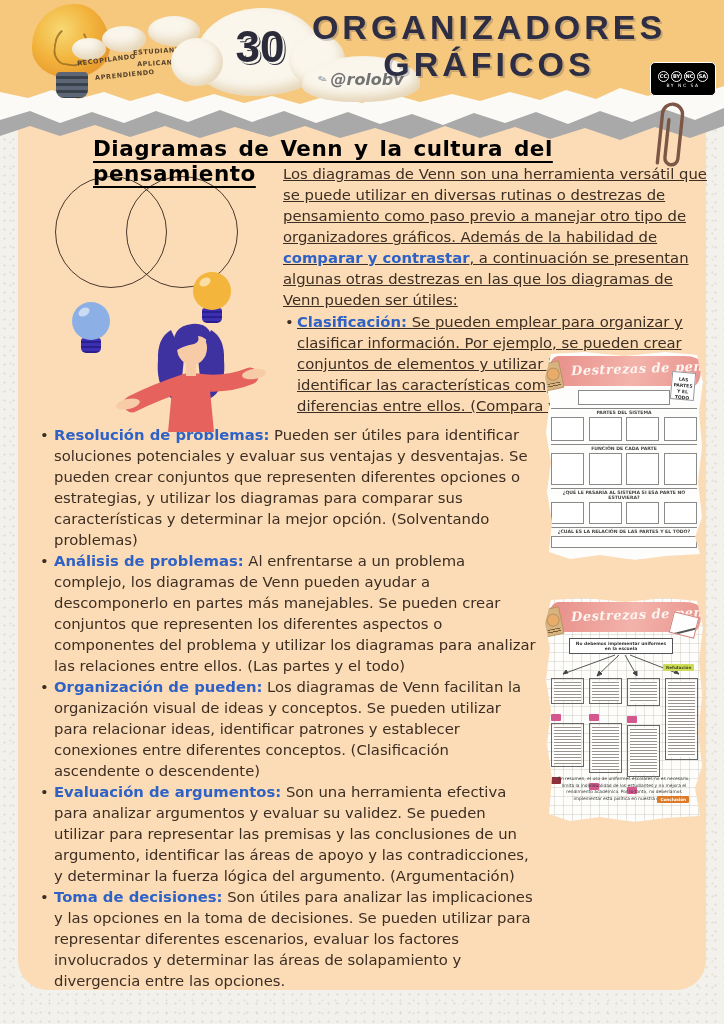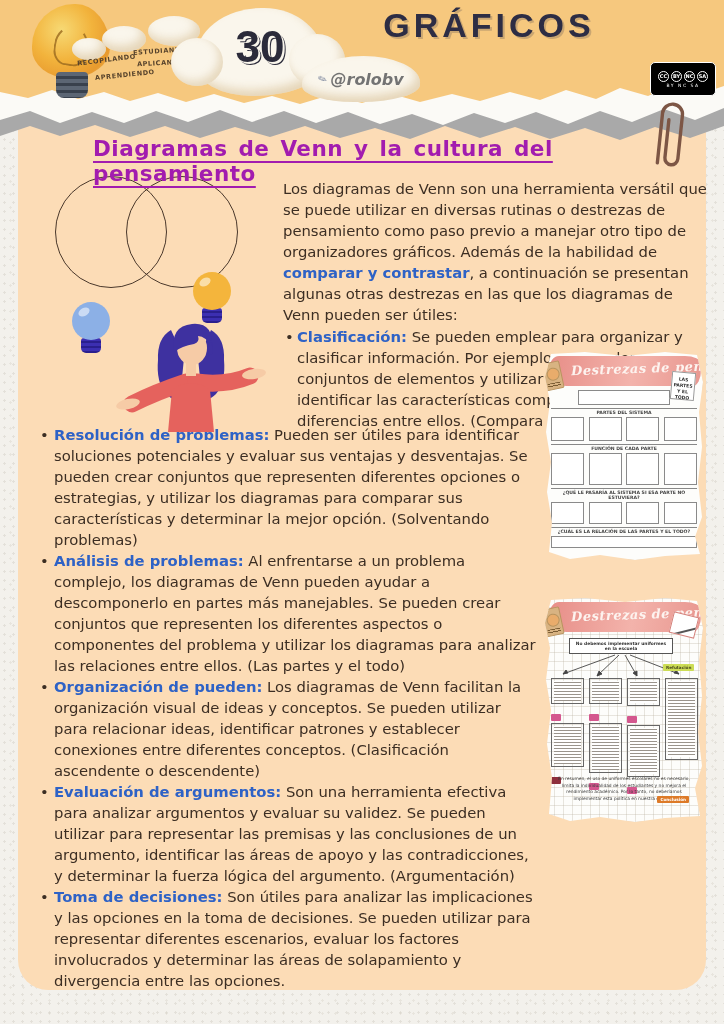--- a/index.html
+++ b/index.html
@@ -89,21 +89,21 @@
 
   
   .card{
     left:18px; top:100px; width:688px; height:890px; background:#fcdcb6;
     border-radius:12px 12px 30px 30px; z-index:1;
   }
   .paperclip{ left:646px; top:98px; z-index:9; transform:rotate(6deg);}
 
   .page-title{
     left:93px; top:136px; z-index:3;
-    font-size:21.5px; font-weight:bold; color:#a21caf;
+    font-size:21.5px; font-weight:bold; color:#000000;
     text-decoration:underline; text-underline-offset:5px; text-decoration-thickness:1.5px;
     letter-spacing:.5px; word-spacing:3px;
   }
 
   
   .venn-circle{ width:112px; height:112px; border:1.6px solid #4a382b; border-radius:50%; position:absolute; z-index:2;}
   .vc1{ left:55px; top:176px;}
   .vc2{ left:126px; top:176px;}
   .bulb{ position:absolute; z-index:3;}
   .bulb .glass{ width:38px; height:38px; border-radius:50%; position:relative;}
@@ -111,22 +111,22 @@
   .bulb .base{ width:20px; height:15px; margin:-2px auto 0;
     background:repeating-linear-gradient(180deg,#3c2fb2 0 3px,#2a1f8e 3px 5px); border-radius:3px 3px 5px 5px;}
   .bulb-blue{ left:72px; top:302px;}
   .bulb-blue .glass{ background:#8cb0e6;}
   .bulb-yellow{ left:193px; top:272px;}
   .bulb-yellow .glass{ background:#f4b53c;}
   .person{ left:116px; top:300px; z-index:4;}
 
   
   .intro{
-    left:283px; top:178px; width:424px; z-index:3;
-    font-size:14.8px; line-height:1.42; color:#3c2e23; font-weight:500;
+    left:283px; top:163px; width:424px; z-index:3;
+    font-size:14.8px; line-height:1.42; color:#3c2e23; font-weight:500;text-decoration:underline;
   }
   .kw{ color:#2e62c6; font-weight:bold; }
   .intro ul{ list-style:none; margin-top:1px; }
   .intro li{ padding-left:14px; position:relative; }
   .intro li::before{ content:"•"; position:absolute; left:2px; top:0; color:#3c2e23; }
 
   
   .mainlist{
     left:38px; top:424px; width:500px; z-index:3;
     font-size:14.8px; line-height:1.42; color:#3c2e23; font-weight:500;
@@ -231,20 +231,21 @@
 <div class="abs cloud bigcloud">
   <div class="cloud-number">30</div>
 </div>
 
 <div class="abs cloud handlecloud">
   <span class="handle-pencils">✎</span>
   <span class="handle-text">@rolobv</span>
 </div>
 
 <div class="abs header-title">
+  <div class="l1">ORGANIZADORES</div>
   <div class="l2">GRÁFICOS</div>
 </div>
 
 <div class="abs cc">
   <div class="row">
     <span class="ic">CC</span>
     <span class="ic">BY</span>
     <span class="ic">NC</span>
     <span class="ic">SA</span>
   </div>

